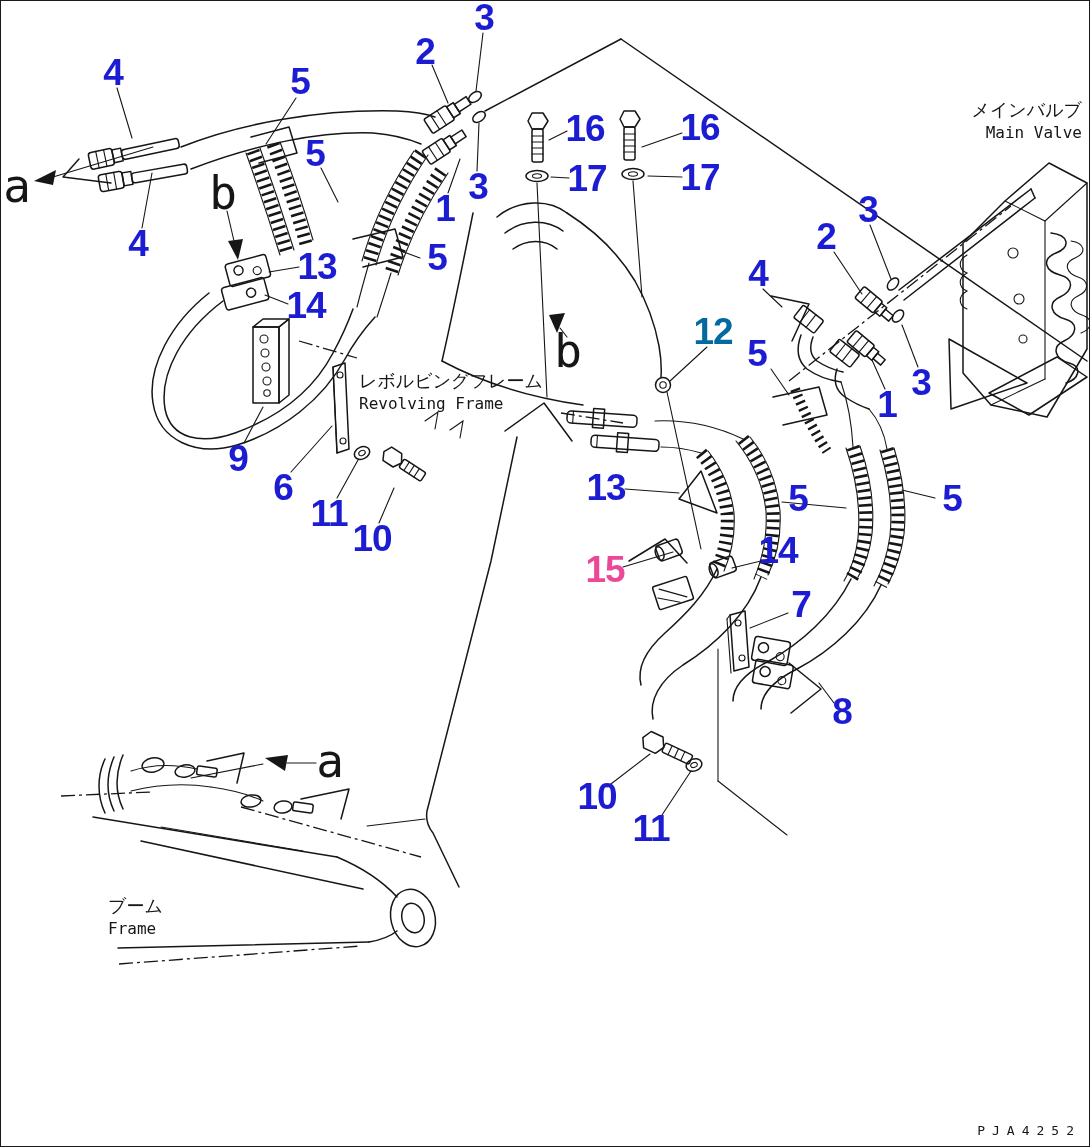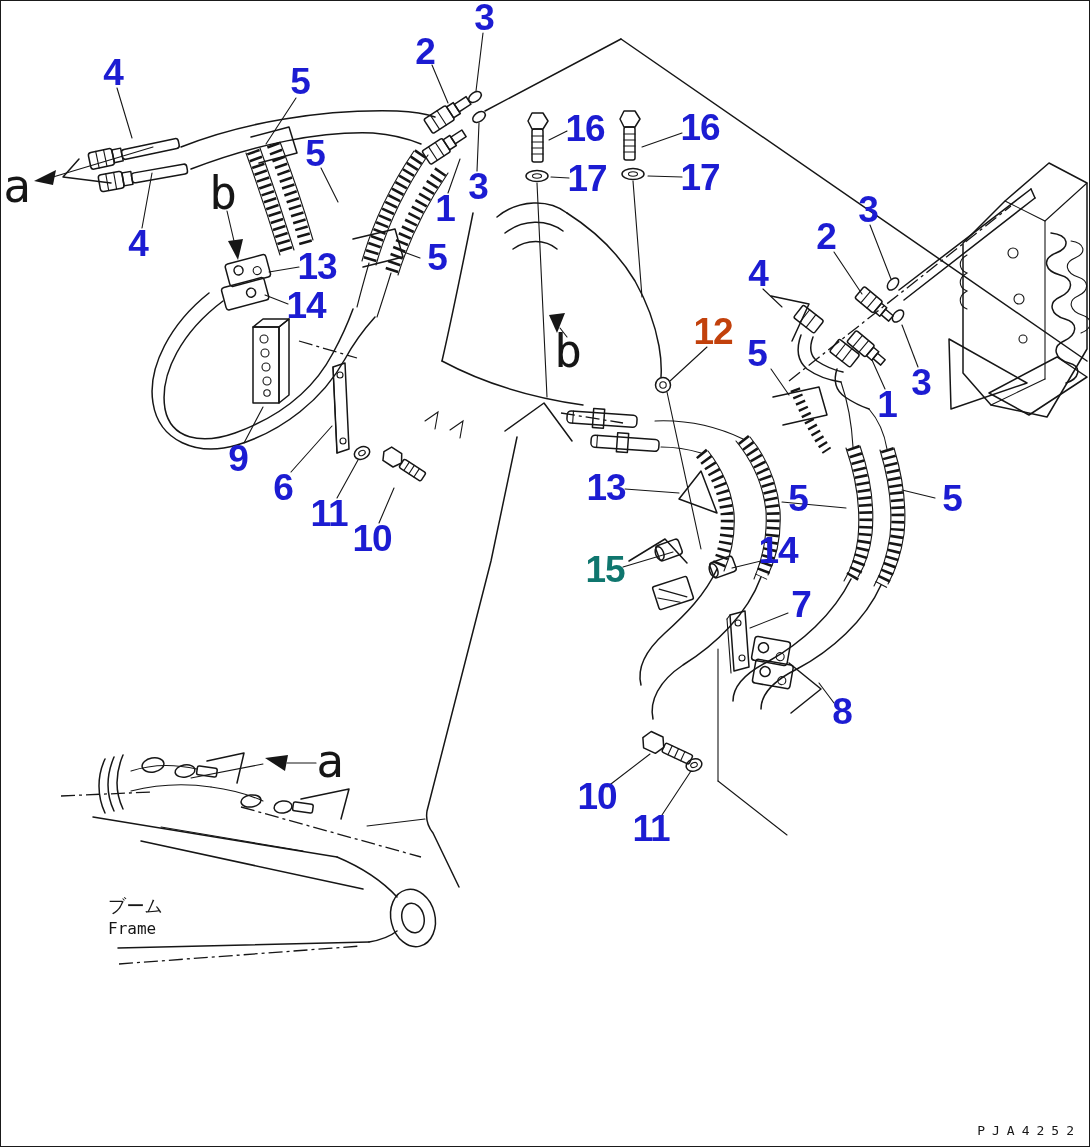--- a/index.html
+++ b/index.html
@@ -452,44 +452,52 @@
       <span class="callout" style="left: 316px; top: 265px; color: rgb(28, 28, 210);">13</span>
       <span class="callout" style="left: 305px; top: 304px; color: rgb(28, 28, 210);">14</span>
       <span class="callout" style="left: 436px; top: 256px; color: rgb(28, 28, 210);">5</span>
       <span class="callout" style="left: 584px; top: 127px; color: rgb(28, 28, 210);">16</span>
       <span class="callout" style="left: 699px; top: 126px; color: rgb(28, 28, 210);">16</span>
       <span class="callout" style="left: 586px; top: 177px; color: rgb(28, 28, 210);">17</span>
       <span class="callout" style="left: 699px; top: 176px; color: rgb(28, 28, 210);">17</span>
       <span class="callout" style="left: 867px; top: 208px; color: rgb(28, 28, 210);">3</span>
       <span class="callout" style="left: 825px; top: 235px; color: rgb(28, 28, 210);">2</span>
       <span class="callout" style="left: 757px; top: 272px; color: rgb(28, 28, 210);">4</span>
-      <span class="callout" style="left: 712px; top: 330px; color: #c2410c;">12</span>
+      <span class="callout" style="left: 712px; top: 330px; color: #0369a1;">12</span>
       <span class="callout" style="left: 756px; top: 352px; color: rgb(28, 28, 210);">5</span>
       <span class="callout" style="left: 886px; top: 403px; color: rgb(28, 28, 210);">1</span>
       <span class="callout" style="left: 920px; top: 381px; color: rgb(28, 28, 210);">3</span>
       <span class="callout" style="left: 237px; top: 457px; color: rgb(28, 28, 210);">9</span>
       <span class="callout" style="left: 282px; top: 486px; color: rgb(28, 28, 210);">6</span>
       <span class="callout" style="left: 328px; top: 512px; color: rgb(28, 28, 210);">11</span>
       <span class="callout" style="left: 371px; top: 537px; color: rgb(28, 28, 210);">10</span>
       <span class="callout" style="left: 605px; top: 486px; color: rgb(28, 28, 210);">13</span>
       <span class="callout" style="left: 797px; top: 497px; color: rgb(28, 28, 210);">5</span>
       <span class="callout" style="left: 951px; top: 497px; color: rgb(28, 28, 210);">5</span>
-      <span class="callout" style="left: 604px; top: 568px; color: #0f766e;">15</span>
+      <span class="callout" style="left: 604px; top: 568px; color: #ec4899;">15</span>
       <span class="callout" style="left: 777px; top: 549px; color: rgb(28, 28, 210);">14</span>
       <span class="callout" style="left: 800px; top: 603px; color: rgb(28, 28, 210);">7</span>
       <span class="callout" style="left: 841px; top: 710px; color: rgb(28, 28, 210);">8</span>
       <span class="callout" style="left: 596px; top: 795px; color: rgb(28, 28, 210);">10</span>
       <span class="callout" style="left: 650px; top: 827px; color: rgb(28, 28, 210);">11</span>
       <span class="refletter" style="left: 16px; top: 185px;">a</span>
       <span class="refletter" style="left: 222px; top: 192px;">b</span>
       <span class="refletter" style="left: 567px; top: 350px;">b</span>
       <span class="refletter" style="left: 329px; top: 760px;">a</span>
     </div>
 
-
+<div class="caption cap-main-valve">
+  <div class="jp">メインバルブ</div>
+  <div class="en">Main Valve</div>
+</div>
+
+<div class="caption cap-revolving">
+  <div class="jp">レボルビングフレーム</div>
+  <div class="en">Revolving Frame</div>
+</div>
 
 <div class="caption cap-boom">
   <div class="jp">ブーム</div>
   <div class="en">Frame</div>
 </div>
 
 <div class="part-code">PJA4252</div>
 
 </div>
 

